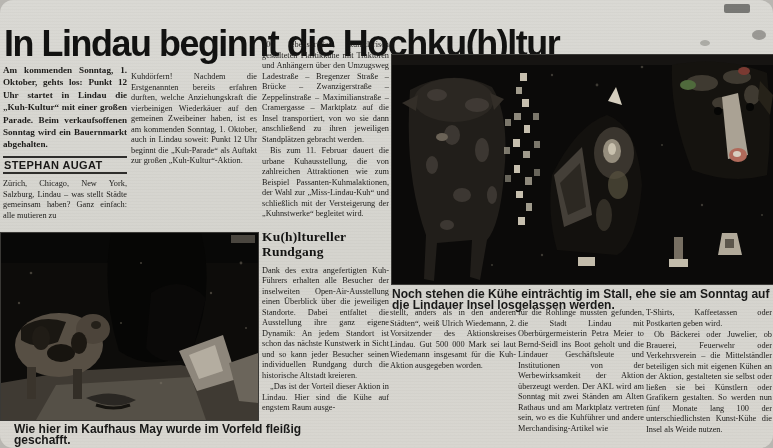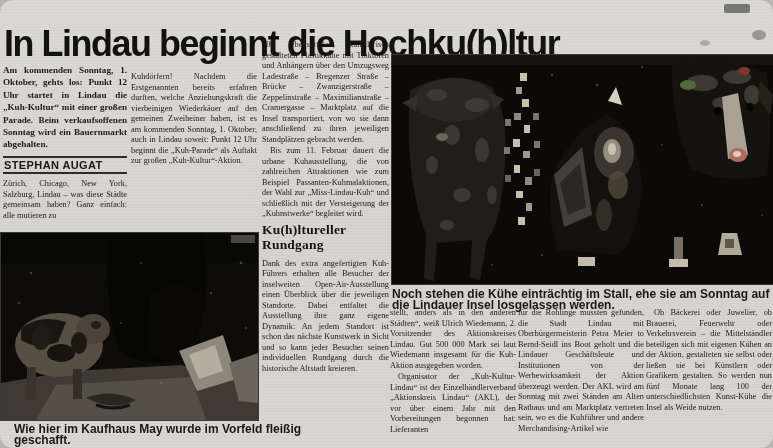--- a/index.html
+++ b/index.html
@@ -41,21 +41,21 @@
   .byline{
     font-family:"Liberation Sans", sans-serif;
     font-weight:bold;font-size:11px;letter-spacing:.4px;
     border-top:2px solid #2e2d2b;border-bottom:2px solid #2e2d2b;
     padding:2px 0 2px 1px;margin:5px 0 5px 0;
     color:#1a1918;
   }
   .subhead{
     font-family:"Liberation Serif", serif;
     font-weight:bold;font-size:13.5px;line-height:15px;
-    letter-spacing:.2px;margin:2px 0 7px 0;text-align:left;
+    letter-spacing:.2px;margin:9px 0 7px 0;text-align:left;
     color:#141413;
   }
   .photo{
     position:absolute;background:#0c0b0a;
     box-shadow:0 0 0 1px #3a3936;
   }
   .photo svg{display:block;}
   .caption{
     position:absolute;
     font-family:"Liberation Sans", sans-serif;
@@ -71,32 +71,33 @@
 
   <h1 class="headline">In Lindau beginnt die Hochku(h)ltur</h1>
 
   <div class="smudge" style="left:724px;top:4px;width:26px;height:9px;background:rgba(40,40,38,.55);border-radius:2px;"></div>
   <div class="smudge" style="left:752px;top:30px;width:14px;height:10px;background:rgba(60,58,55,.4);"></div>
   <div class="smudge" style="left:700px;top:40px;width:10px;height:6px;background:rgba(70,68,64,.3);"></div>
 
   <div class="col" style="left:3px;top:56px;width:124px;height:176px;margin-top:8px;">
     <p class="intro">Am kommenden Sonntag, 1. Oktober, gehts los: Punkt 12 Uhr startet in Lindau die „Kuh-Kultur“ mit einer großen Parade. Beim verkaufsoffenen Sonntag wird ein Bauernmarkt abgehalten.</p>
     <div class="byline">STEPHAN AUGAT</div>
-    <p>Zürich, Chicago, New York, Salzburg, Lindau – was diese Städte gemeinsam haben? Ganz einfach: alle mutieren zu</p>
+    <p>Zürich, Chicago, New York, Salzburg, Lindau – was stellt Städte gemeinsam haben? Ganz einfach: alle mutieren zu</p>
   </div>
 
   <div class="col" style="left:131px;top:44px;width:126px;height:174px;margin-top:28px;">
     <p>Kuhdörfern! Nachdem die Erstgenannten bereits erfahren durften, welche Anziehungskraft die vierbeinigen Wiederkäuer auf den gemeinen Zweibeiner haben, ist es am kommenden Sonntag, 1. Oktober, auch in Lindau soweit: Punkt 12 Uhr beginnt die „Kuh-Parade“ als Auftakt zur großen „Kuh-Kultur“-Aktion.</p>
   </div>
 
   <div class="col" style="left:262px;top:40px;width:127px;height:390px;">
     <p>100 lebensgroßen, künstlerisch gestalteten Plastikkühe mit Traktoren und Anhängern über den Umzugsweg Ladestraße – Bregenzer Straße – Brücke – Zwanzigerstraße – Zeppelinstraße – Maximilianstraße – Cramergasse – Marktplatz auf die Insel transportiert, von wo sie dann anschließend zu ihren jeweiligen Standplätzen gebracht werden.</p>
     <p class="indent">Bis zum 11. Februar dauert die urbane Kuhausstellung, die von zahlreichen Attraktionen wie zum Beispiel Passanten-Kuhmalaktionen, der Wahl zur „Miss-Lindau-Kuh“ und schließlich mit der Versteigerung der „Kuhnstwerke“ begleitet wird.</p>
     <h2 class="subhead">Ku(h)ltureller Rundgang</h2>
     <p>Dank des extra angefertigten Kuh-Führers erhalten alle Besucher der inselweiten Open-Air-Ausstellung einen Überblick über die jeweiligen Standorte. Dabei entfaltet die Ausstellung ihre ganz eigene Dynamik: An jedem Standort ist schon das nächste Kunstwerk in Sicht und so kann jeder Besucher seinen individuellen Rundgang durch die historische Altstadt kreieren.</p>
+    <p class="indent">„Das ist der Vorteil dieser Aktion in Lindau. Hier sind die Kühe auf engstem Raum ausge-</p>
   </div>
 
   <div class="photo" style="left:1px;top:233px;width:257px;height:187px;">
     <svg width="257" height="187" viewBox="0 0 257 187">
       <rect x="0" y="0" width="257" height="187" fill="#0d0c0a"></rect>
       <rect x="0" y="0" width="257" height="30" fill="#080807"></rect>
       <polygon points="0,150 70,138 180,132 257,150 257,187 0,187" fill="#3f3a33"></polygon>
       <polygon points="55,152 190,144 205,187 35,187" fill="#555047"></polygon>
       <path d="M85,165 q25,-10 50,2 q-22,12 -50,-2 z" fill="#2a2723"></path>
       <path d="M95,172 q18,6 34,0" stroke="#15130f" stroke-width="3" fill="none"></path>
@@ -216,24 +217,24 @@
           <circle cx="310" cy="150" r="1.2"></circle>
         <circle cx="370" cy="160" r="1"></circle>
           <circle cx="205" cy="30" r="1.4"></circle>
       </g>
     </svg>
   </div>
   <div class="caption" style="left:392px;top:289px;width:381px;">Noch stehen die Kühe einträchtig im Stall, ehe sie am Sonntag auf die Lindauer Insel losgelassen werden.</div>
 
   <div class="col" style="left:390px;top:308px;width:126px;height:140px;">
     <p>stellt, anders als in den anderen Städten“, weiß Ulrich Wiedemann, 2. Vorsitzender des Aktionskreises Lindau. Gut 500 000 Mark sei laut Wiedemann insgesamt für die Kuh-Aktion ausgegeben worden.</p>
-    <p class="indent">Organisator der „Kuh-Kultur-Lindau“ ist der Einzelhändlerverband „Aktionskreis Lindau“ (AKL), der vor über einem Jahr mit den Vorbereitungen begonnen hat: Lieferanten</p>
   </div>
 
   <div class="col" style="left:518px;top:308px;width:126px;height:140px;">
     <p>für die Rohlinge mussten gefunden, die Stadt Lindau mit Oberbürgermeisterin Petra Meier to Bernd-Seidl ins Boot geholt und die Lindauer Geschäftsleute und Institutionen von der Werbewirksamkeit der Aktion überzeugt werden. Der AKL wird am Sonntag mit zwei Ständen am Alten Rathaus und am Marktplatz vertreten sein, wo es die Kuhführer und andere Merchandising-Artikel wie</p>
   </div>
 
   <div class="col" style="left:646px;top:308px;width:126px;height:140px;">
+    <p>T-Shirts, Kaffeetassen oder Postkarten geben wird.</p>
     <p class="indent">Ob Bäckerei oder Juwelier, ob Brauerei, Feuerwehr oder Verkehrsverein – die Mittelständler beteiligen sich mit eigenen Kühen an der Aktion, gestalteten sie selbst oder ließen sie bei Künstlern oder Grafikern gestalten. So werden nun fünf Monate lang 100 der unterschiedlichsten Kunst-Kühe die Insel als Weide nutzen.</p>
   </div>
 
 </div>
 
 </body></html>

